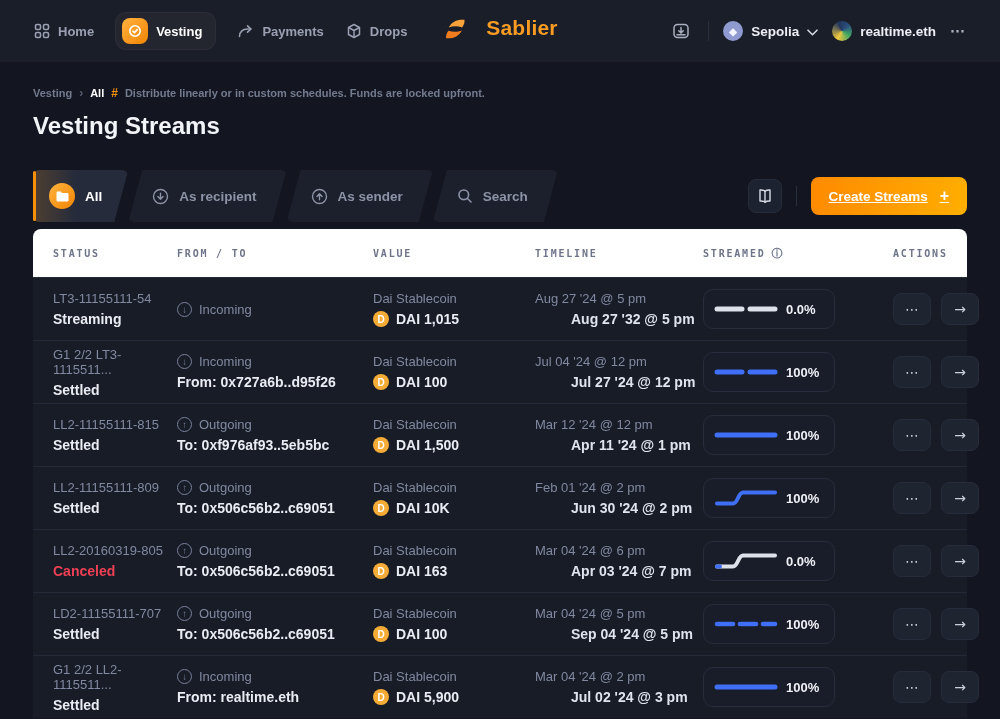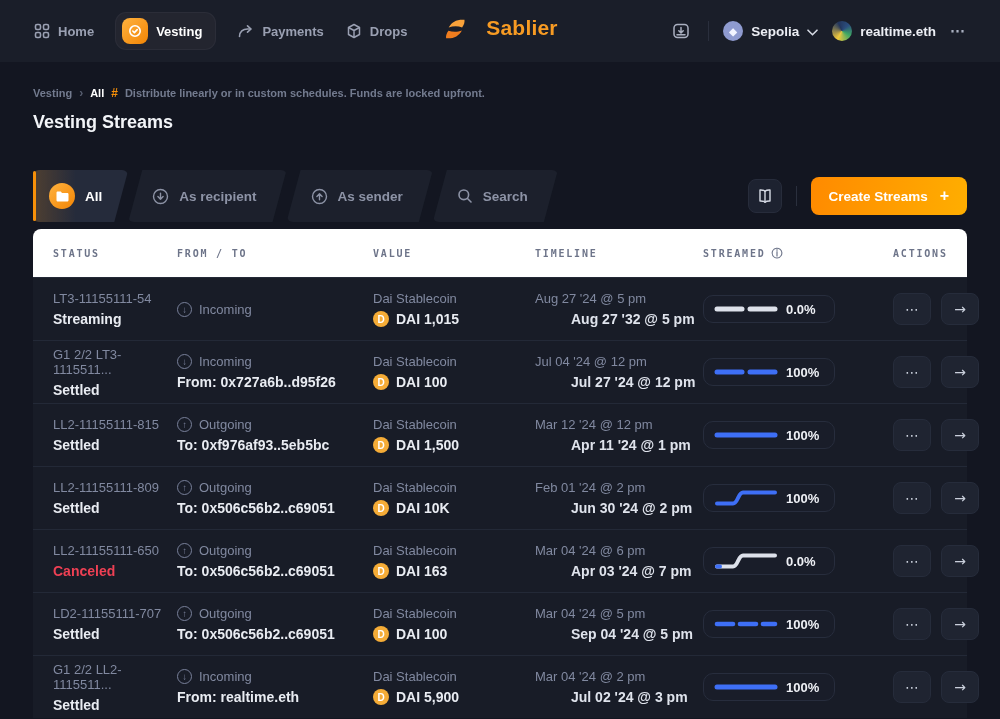--- a/index.html
+++ b/index.html
@@ -33,21 +33,21 @@
           background:conic-gradient(from 210deg,#f0c93e,#23365c 35%,#2b4e7e 55%,#3fa864 75%,#f0c93e);}
   .dots{color:#aab0c0;font-size:15px;letter-spacing:1px;cursor:pointer;font-weight:700;}
 
   
   .main{padding:0 33px;}
   .breadcrumb{margin-top:24px;display:flex;align-items:center;gap:7px;font-size:11px;
               font-weight:700;color:#737b8f;}
   .bc-sep{color:#575e70;font-size:12px;}
   .bc-current{color:#ffffff;}
   .bc-hash{color:#f79009;font-size:12px;}
-  .page-title{margin:12px 0 0 0;font-size:18px;font-weight:700;color:#f2f4f8;height:32px;}
+  .page-title{margin:12px 0 0 0;font-size:24px;font-weight:700;color:#f2f4f8;height:32px;}
 
   
   .tabbar{margin-top:26px;display:flex;align-items:center;height:52px;}
   .tab{position:relative;height:52px;display:flex;align-items:center;gap:10px;
        padding:0 30px 0 24px;cursor:pointer;color:#8d93a6;font-size:13.5px;font-weight:600;}
   .tab::before{content:"";position:absolute;inset:0;background:#1c202c;
        clip-path:polygon(14px 0,100% 0,calc(100% - 14px) 100%,0 100%);border-radius:6px;}
   .tab>*{position:relative;z-index:1;}
   .tab.active{color:#ffffff;font-weight:700;padding:0 26px 0 16px;}
   .tab.active::before{background:linear-gradient(90deg,rgba(247,144,9,.20),rgba(247,144,9,0) 45%),#252b3b;
@@ -56,21 +56,21 @@
        background:#f79009;border-radius:2px;z-index:2;}
   .folder-badge{width:26px;height:26px;border-radius:50%;display:flex;align-items:center;
        justify-content:center;background:linear-gradient(135deg,#ffb23e,#f28505);}
   .tab-ic{display:flex;align-items:center;}
   .tab-controls{margin-left:auto;display:flex;align-items:center;gap:14px;}
   .book-btn{width:34px;height:34px;border-radius:8px;background:#1d2230;border:1px solid #272c3b;
        color:#d6dae4;display:flex;align-items:center;justify-content:center;cursor:pointer;}
   .create-btn{height:38px;border:none;border-radius:8px;cursor:pointer;
        background:linear-gradient(100deg,#ff8a00,#ffae00);color:#ffffff;font-weight:700;
        font-size:13.5px;padding:0 18px;display:flex;align-items:center;gap:12px;
-       font-family:"Liberation Sans",sans-serif;}
+       font-family:"Liberation Sans",sans-serif;text-decoration:underline;}
   .create-plus{font-size:16px;font-weight:700;}
 
   
   .table{margin-top:7px;}
   .thead,.trow{display:grid;grid-template-columns:124px 196px 162px 168px 156px auto;
        padding-left:20px;box-sizing:border-box;align-items:center;}
   .thead{height:48px;background:#ffffff;border-radius:8px 8px 0 0;
        font-family:"DejaVu Sans Mono",monospace;font-size:10px;letter-spacing:1.8px;
        color:#6d7489;font-weight:700;}
   .th{display:flex;align-items:center;gap:6px;}
@@ -78,21 +78,21 @@
   .tbody .trow{height:63px;background:#181c27;border-top:1px solid #232937;cursor:pointer;}
   .l1{font-size:13px;color:#8189a0;font-weight:500;display:flex;align-items:center;gap:7px;}
   .l2{font-size:14px;color:#e9ecf2;font-weight:600;margin-top:5px;display:flex;
       align-items:center;gap:7px;}
   .l2.red{color:#ee4054;}
   .l2.dim{color:#dfe3ec;margin-left:36px;}
   .dir-ic{width:15px;height:15px;border:1.3px solid #78809a;border-radius:50%;display:inline-flex;
       align-items:center;justify-content:center;font-size:9.5px;color:#78809a;box-sizing:border-box;}
   .coin{width:16px;height:16px;border-radius:50%;background:#f5ac37;color:#fff;font-size:10px;
       font-weight:700;display:inline-flex;align-items:center;justify-content:center;}
-  .stream-box{width:132px;height:28px;border:1px solid #272d3d;border-radius:10px;
+  .stream-box{width:132px;height:40px;border:1px solid #272d3d;border-radius:10px;
       display:flex;align-items:center;padding:0 9px;box-sizing:border-box;gap:7px;
       background:#191d29;}
   .pct{font-size:13px;font-weight:700;color:#eef0f5;}
   .act-btn{width:38px;height:32px;border-radius:8px;background:#1f2431;border:1px solid #262c3b;
       color:#c9cfdb;font-size:14px;cursor:pointer;display:inline-flex;align-items:center;
       justify-content:center;font-family:"DejaVu Sans",sans-serif;}
   .actions-cell{display:flex;gap:10px;margin-left:34px;}
 </style>
 </head>
 <body>
@@ -393,21 +393,21 @@
             <span class="pct">100%</span>
           </div>
         </div>
         <div class="cell actions-cell">
           <button class="act-btn">⋯</button>
           <button class="act-btn">→</button>
         </div>
       </div>
           <div class="trow">
         <div class="cell">
-          <div class="l1">LL2-11155111-650</div>
+          <div class="l1">LL2-20160319-805</div>
           <div class="l2 red">Canceled</div>
         </div>
         <div class="cell">
           <div class="l1">
             <span class="dir-ic">↑</span>
             <span>Outgoing</span>
           </div>
           <div class="l2">To: 0x506c56b2..c69051</div>
         </div>
         <div class="cell">

